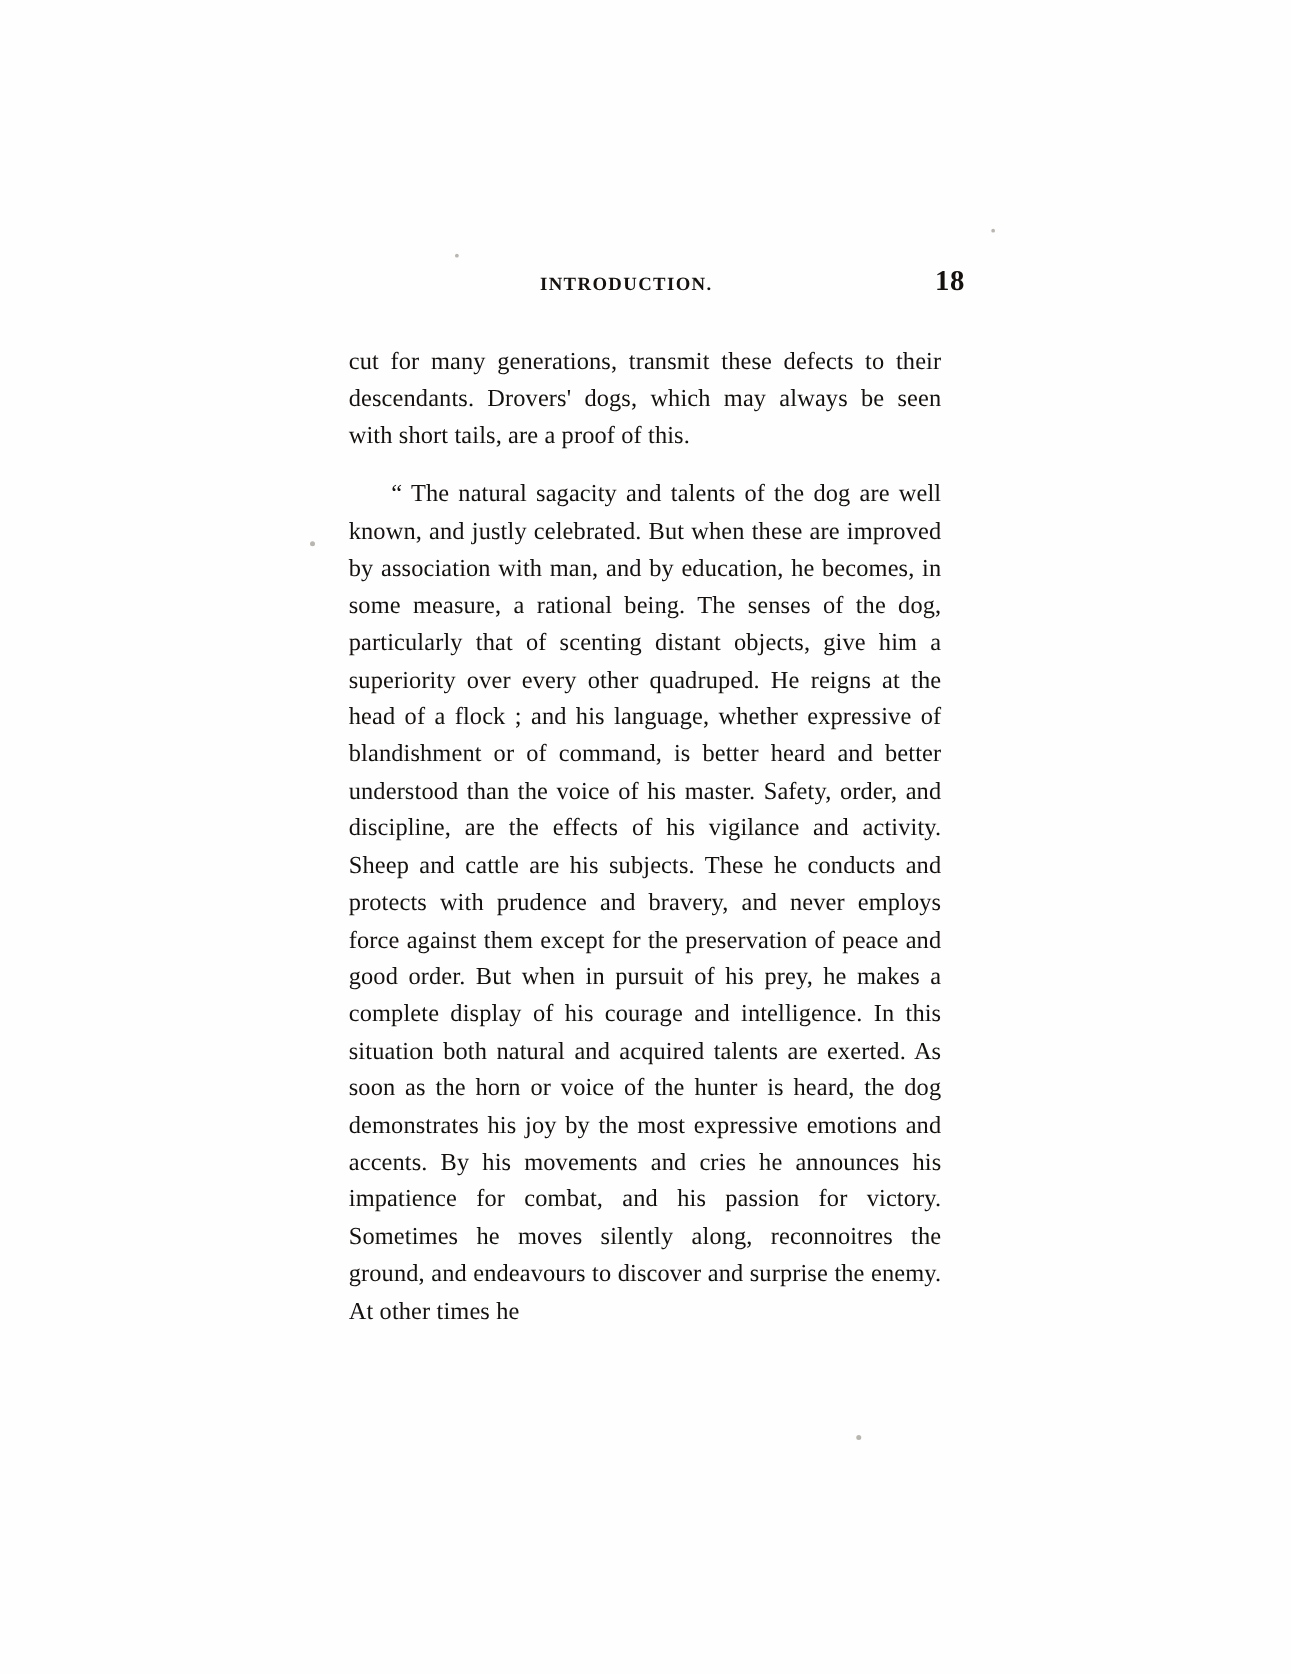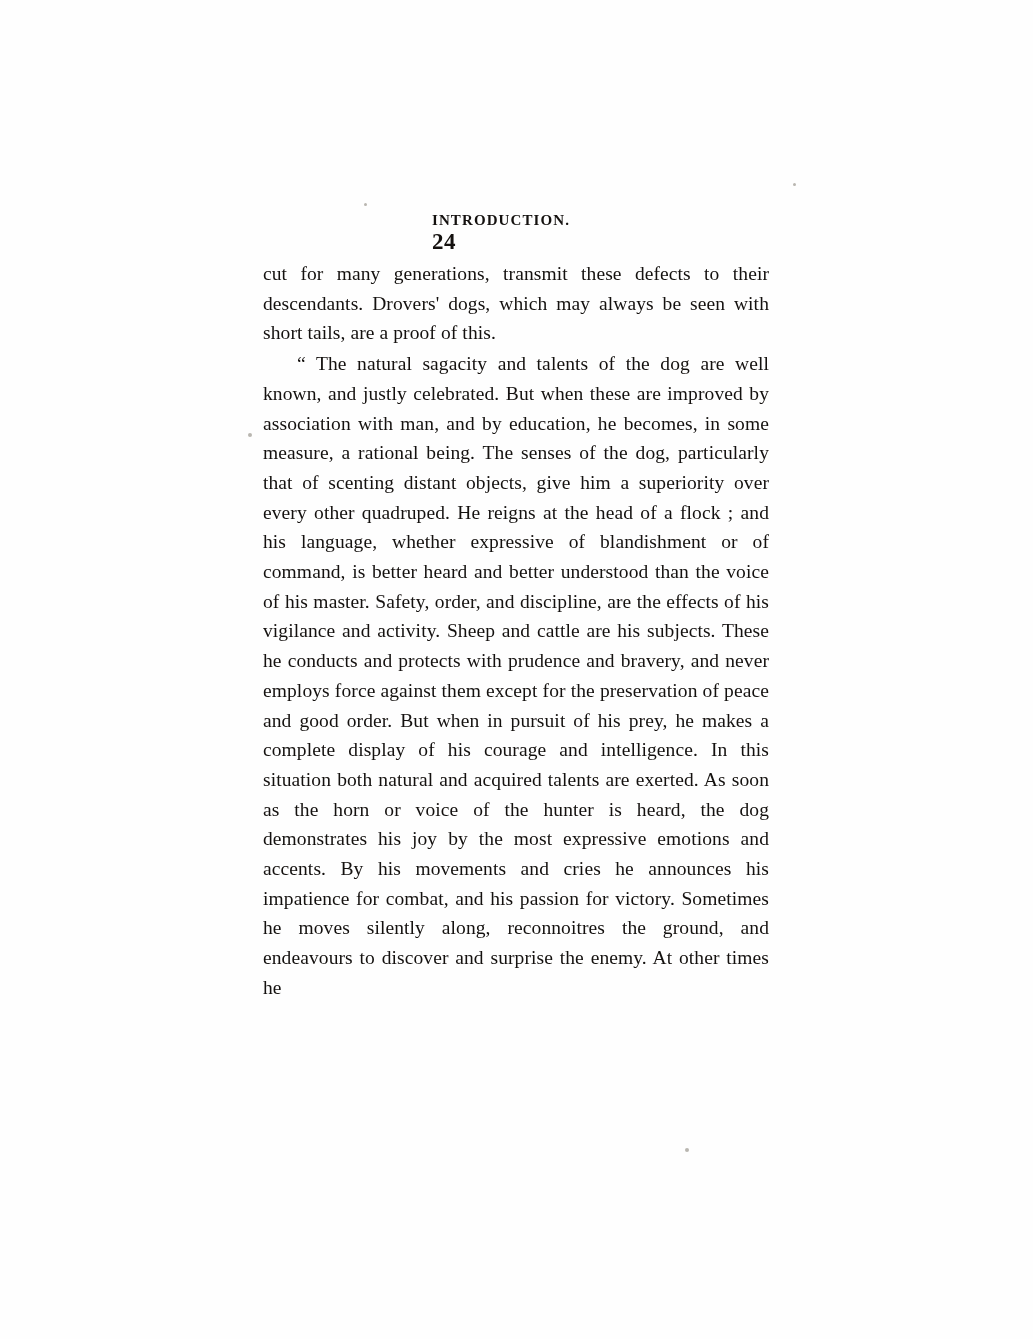--- a/index.html
+++ b/index.html
@@ -25,21 +25,20 @@
 
   
   .header-row {
     position: absolute;
     left: 262px;
     top: 212px;
     width: 510px;
     display: flex;
     align-items: baseline;
     justify-content: space-between;
-    flex-direction: column;
   }
   .running-head {
     font-variant: small-caps;
     font-weight: bold;
     font-size: 15px;
     letter-spacing: 1.1px;
     color: #14110f;
     margin-left: 170px;
   }
   .page-number {
@@ -50,21 +49,21 @@
   }
 
   
   .textblock {
     position: absolute;
     left: 262px;
     top: 258px;
     width: 508px;
   }
   .para {
-    margin: 1px;
+    margin: 17px;
     font-size: 19.5px;
     line-height: 29.7px;
     text-align: justify;
     text-justify: inter-word;
     color: #14110f;
     letter-spacing: 0.1px;
   }
   .para + .para {
     margin-top: 0px;
   }
@@ -88,21 +87,21 @@
 
 <div class="page">
 
   <div class="speck s1"></div>
   <div class="speck s2"></div>
   <div class="speck s3"></div>
   <div class="speck s4"></div>
 
   <div class="header-row">
     <div class="running-head">INTRODUCTION.</div>
-    <div class="page-number">24</div>
+    <div class="page-number">18</div>
   </div>
 
   <div class="textblock">
     <p class="para">cut for many generations, transmit these defects to their descendants. Drovers' dogs, which may always be seen with short tails, are a proof of this.</p>
     <p class="para indent">“ The natural sagacity and talents of the dog are well known, and justly celebrated.  But when these are improved by association with man, and by education, he becomes, in some measure, a rational being.  The senses of the dog, particularly that of scenting distant objects, give him a superiority over every other quadruped.  He reigns at the head of a flock ; and his language, whether expressive of blandishment or of command, is better heard and better understood than the voice of his master.  Safety, order, and discipline, are the effects of his vigilance and activity.  Sheep and cattle are his subjects.  These he conducts and protects with prudence and bravery, and never employs force against them except for the preservation of peace and good order.  But when in pursuit of his prey, he makes a complete display of his courage and intelligence.  In this situation both natural and acquired talents are exerted.  As soon as the horn or voice of the hunter is heard, the dog demonstrates his joy by the most expressive emotions and accents.  By his movements and cries he announces his impatience for combat, and his passion for victory.  Sometimes he moves silently along, reconnoitres the ground, and endeavours to discover and surprise the enemy.  At other times he</p>
   </div>
 
 </div>
 
 </body></html>

